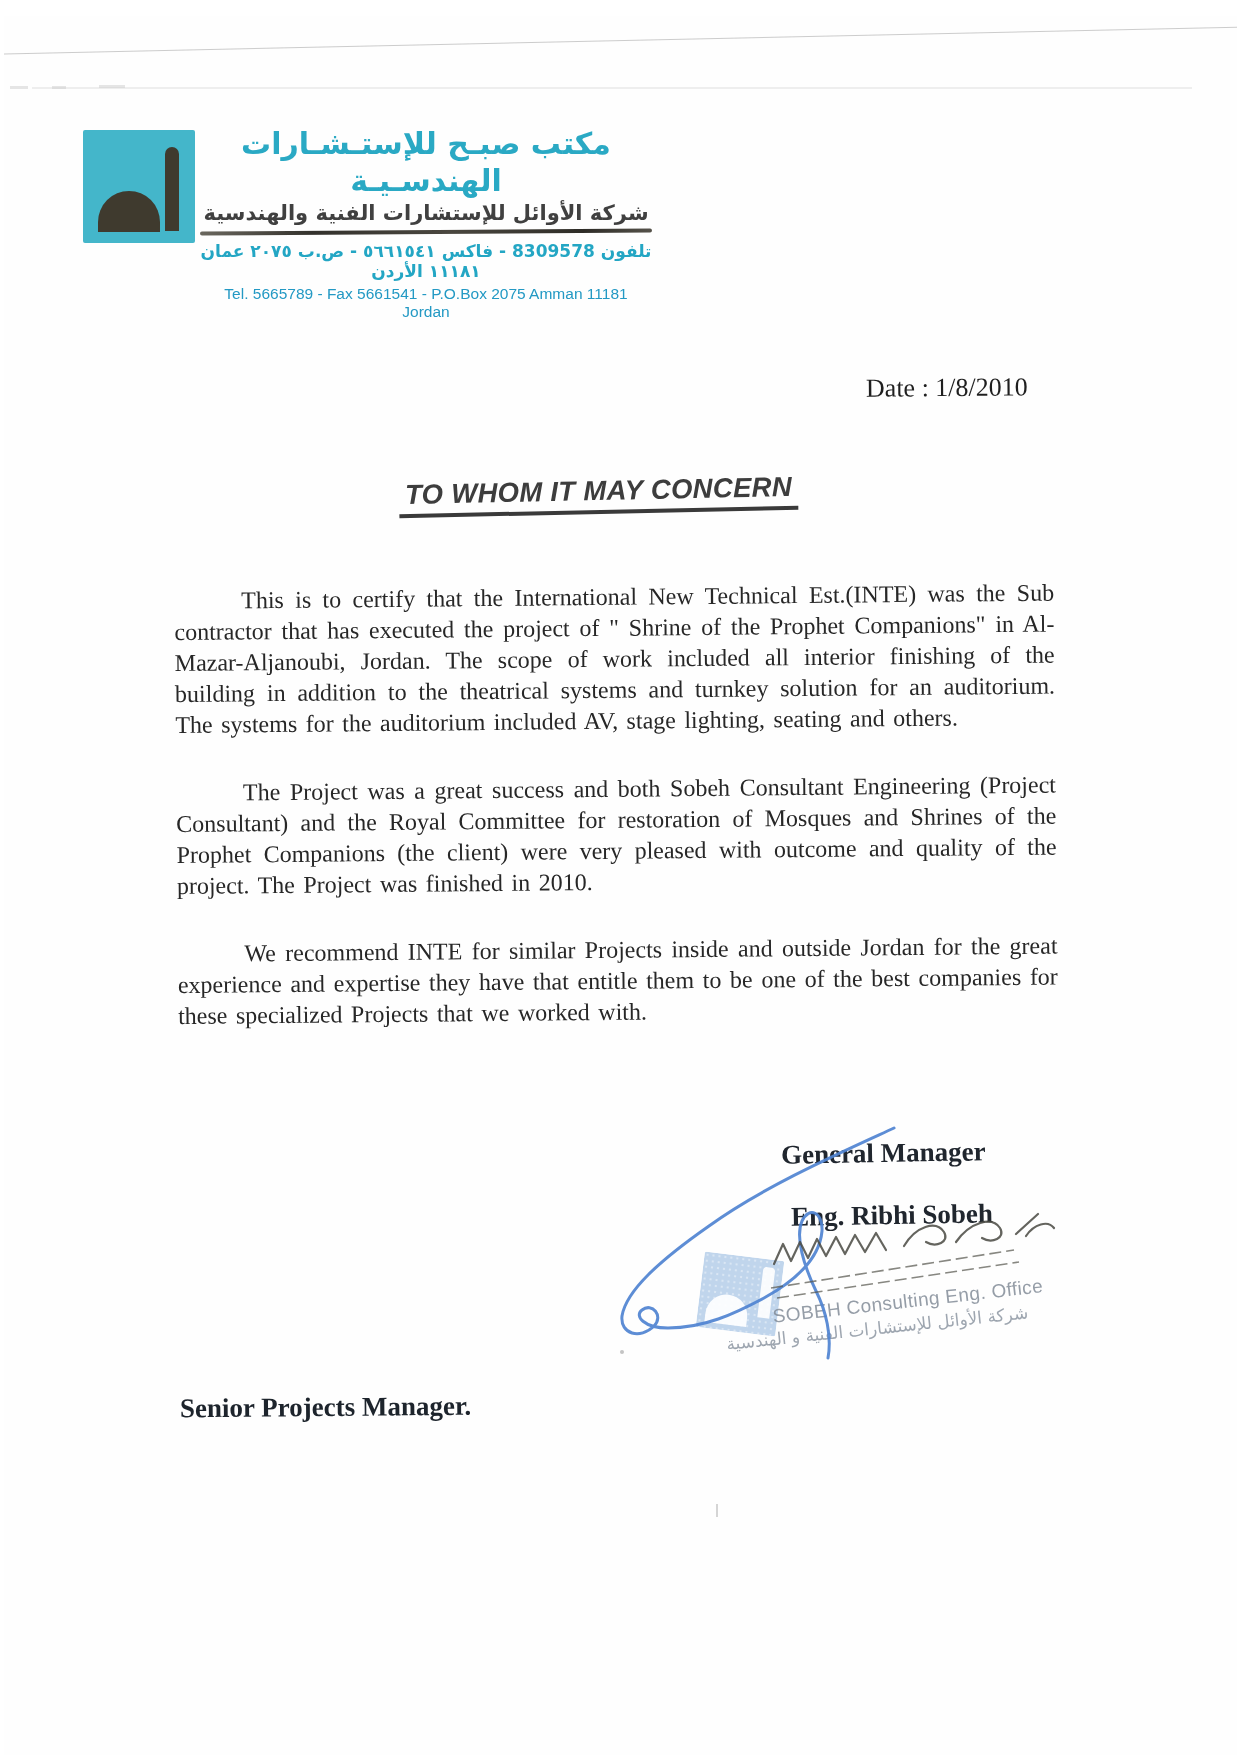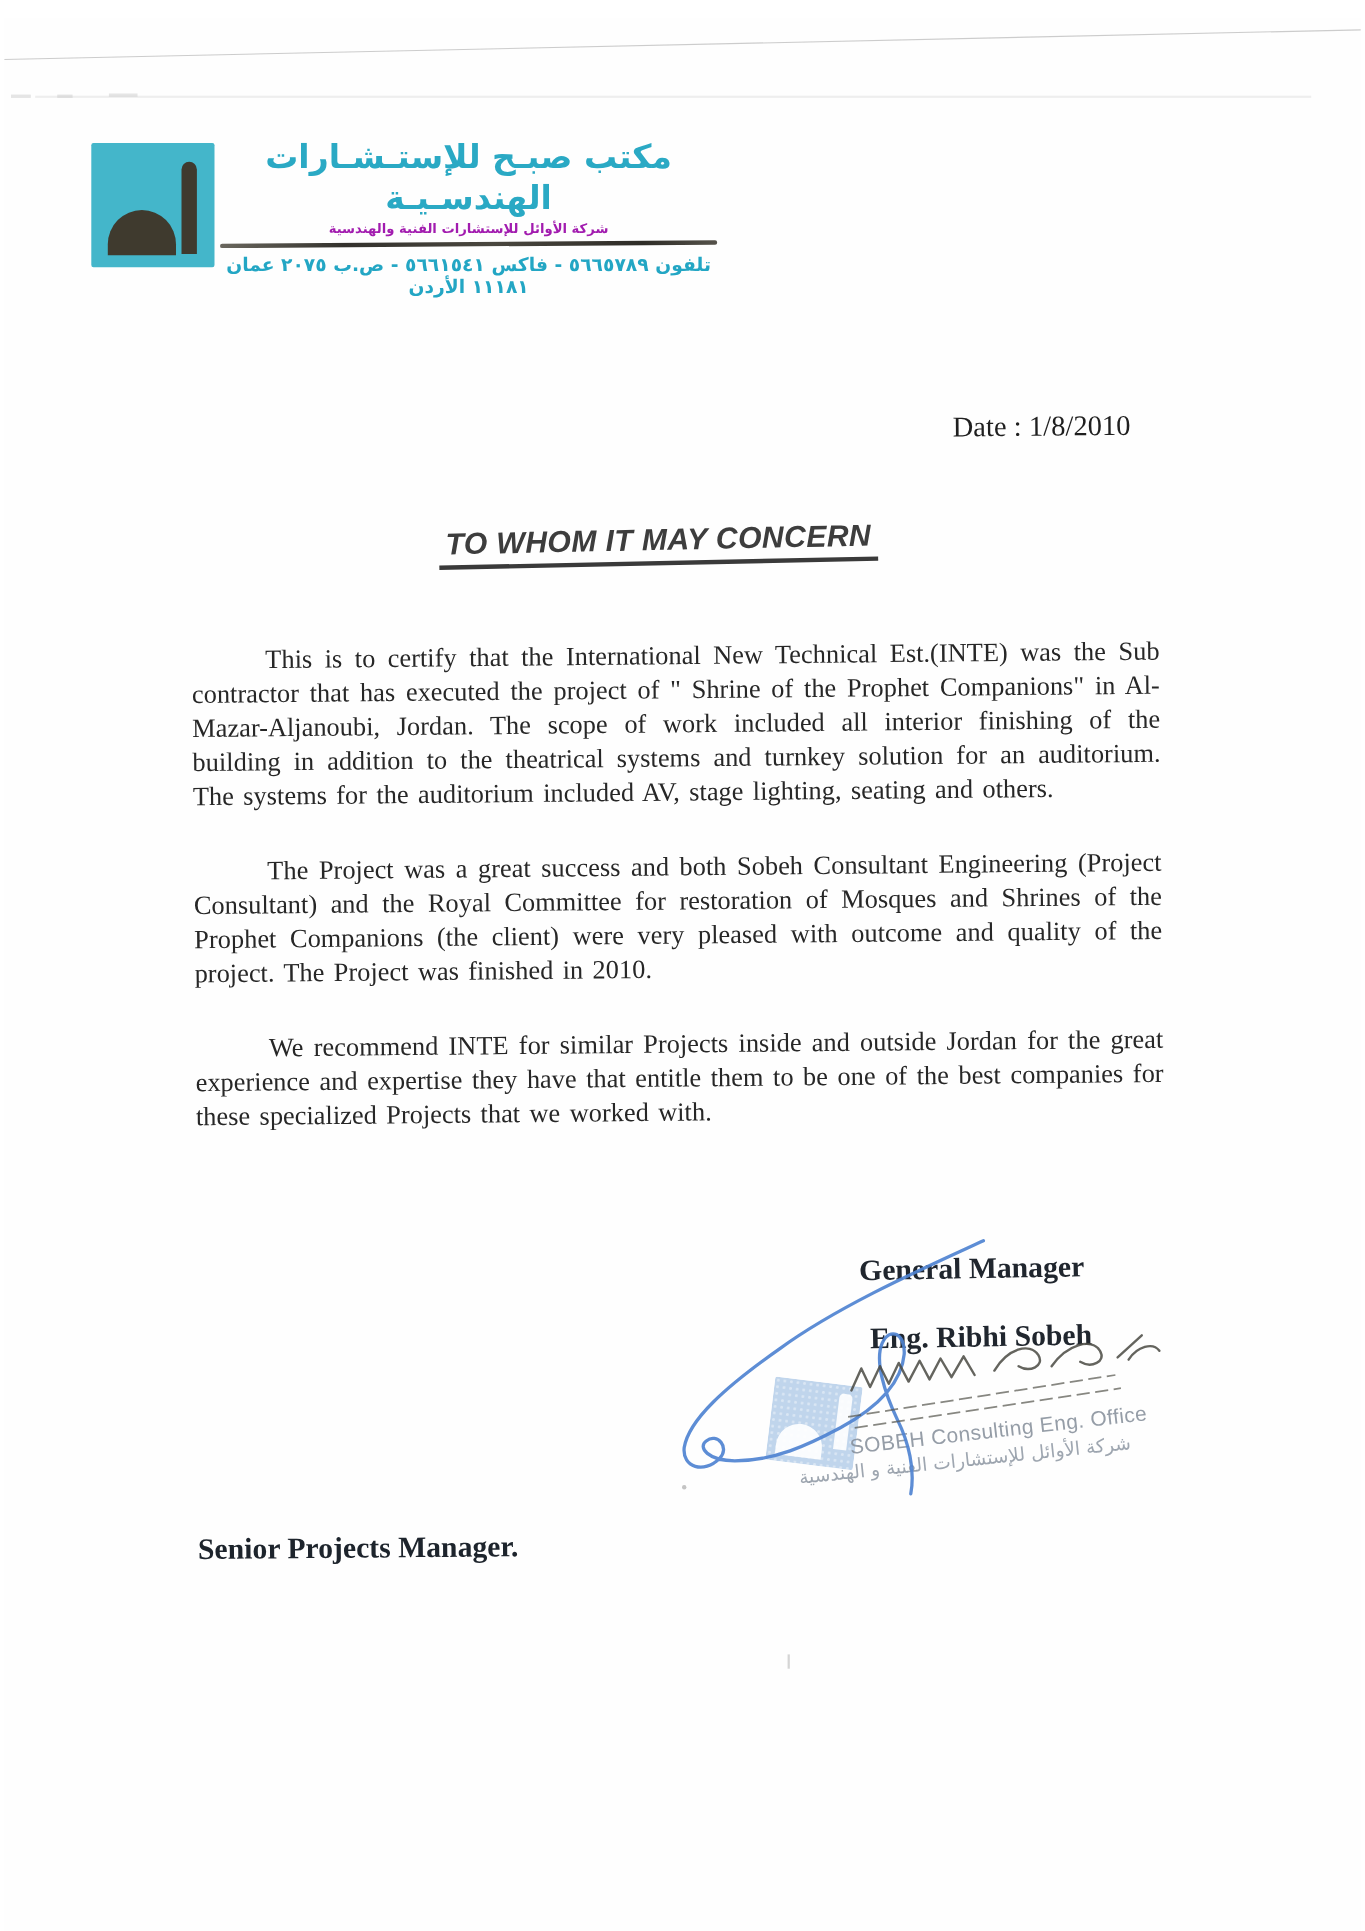--- a/index.html
+++ b/index.html
@@ -25,22 +25,22 @@
     background:#44b6ca;border-radius:2px;}
   .logo .dome{position:absolute;left:13%;bottom:10%;width:56%;height:36%;
     background:#3f3a2e;border-radius:200px 200px 0 0;}
   .logo .minaret{position:absolute;right:14%;top:15%;width:13%;height:74%;
     background:#3f3a2e;border-radius:8px 8px 0 0;}
   .header-text{position:absolute;left:196px;top:110px;width:452px;text-align:center;}
   .co-name-ar{font-family:"DejaVu Sans",sans-serif;font-weight:bold;font-size:30px;
     line-height:1.22;color:#2aa9c4;direction:rtl;}
   .co-name-en{font-family:"Liberation Serif",serif;font-weight:bold;font-size:21px;
     letter-spacing:-0.2px;color:#1fa3c0;white-space:nowrap;margin-top:1px;}
-  .co-sub-ar{font-family:"DejaVu Sans",sans-serif;font-weight:bold;font-size:12px;
-    color:#a21caf;direction:rtl;margin-top:2px;}
+  .co-sub-ar{font-family:"DejaVu Sans",sans-serif;font-weight:bold;font-size:21px;
+    color:#404040;direction:rtl;margin-top:2px;}
   .header-rule{margin-top:5px;height:4px;border-radius:2px;transform:rotate(-0.4deg);
     background:linear-gradient(90deg,#6a675e,#33312c 25%,#4a473f 55%,#2e2c27 85%,#55524a);}
   .contact-ar{font-family:"DejaVu Sans",sans-serif;font-weight:bold;font-size:17px;
     color:#23a6c4;direction:rtl;margin-top:7px;}
   .contact-en{font-family:"Liberation Sans",sans-serif;font-size:15.5px;
     color:#2399c4;margin-top:4px;}
   
   .date-line{position:absolute;right:209px;top:357px;font-size:26px;color:#1f1f1f;
     transform:rotate(-0.5deg);}
   .heading-wrap{position:absolute;left:-22px;top:459px;width:100%;text-align:center;}
@@ -92,21 +92,22 @@
 
   <div class="logo">
     <div class="dome"></div>
     <div class="minaret"></div>
   </div>
 
   <div class="header-text">
     <div class="co-name-ar" dir="rtl">مكتب صبـح للإستـشـارات الهندسـيـة</div>
     <div class="co-sub-ar" dir="rtl">شركة الأوائل للإستشارات الفنية والهندسية</div>
     <div class="header-rule"></div>
-    <div class="contact-ar" dir="rtl">تلفون ٥٦٦٥٧٨٩ - فاكس ٥٦٦١٥٤١ - ص.ب ٢٠٧٥ عمان ١١١٨١ الأردن</div>
+    <div class="contact-ar" dir="rtl">تلفون 8309578 - فاكس ٥٦٦١٥٤١ - ص.ب ٢٠٧٥ عمان ١١١٨١ الأردن</div>
+    <div class="contact-en">Tel. 5665789 - Fax 5661541 - P.O.Box 2075 Amman 11181 Jordan</div>
   </div>
 
   <div class="date-line">Date : 1/8/2010</div>
 
   <div class="heading-wrap">
     <span class="heading">TO WHOM IT MAY CONCERN</span>
   </div>
 
   <div class="body-text">
     <p>This is to certify that the International New Technical Est.(INTE) was the Sub contractor that has executed the project of " Shrine of the Prophet Companions" in Al-Mazar-Aljanoubi, Jordan. The scope of work included all interior finishing of the building in addition to the theatrical systems and turnkey solution for an auditorium. The systems for the auditorium included AV, stage lighting, seating and others.</p>

